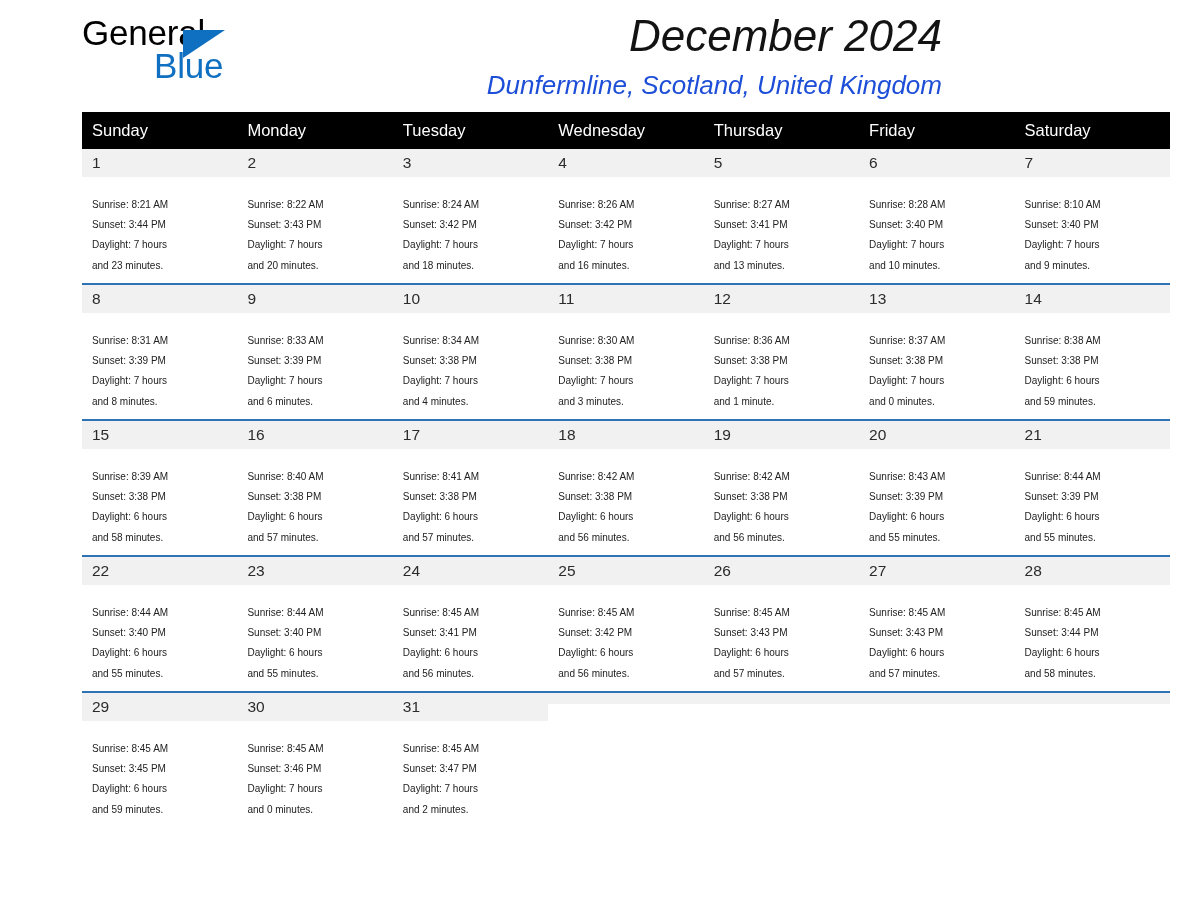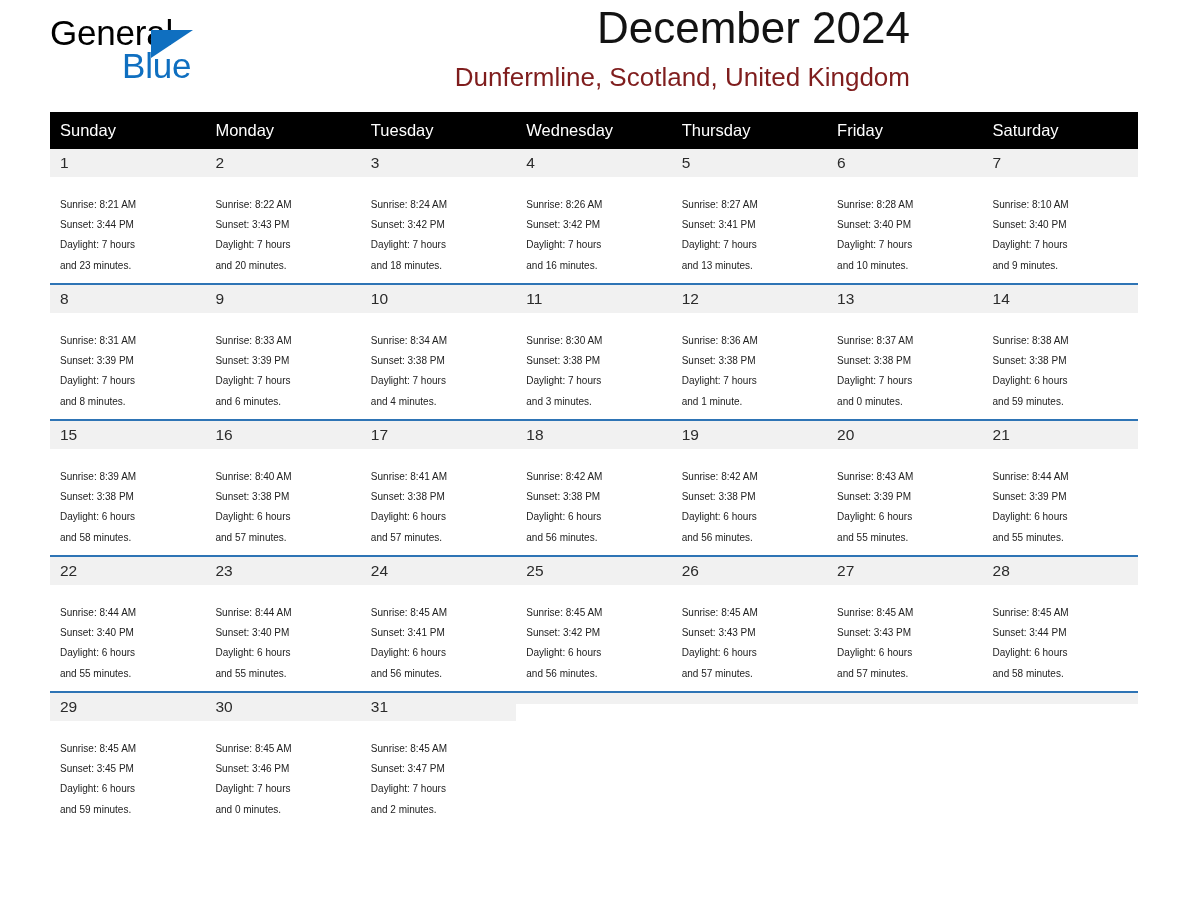--- a/index.html
+++ b/index.html
@@ -14,20 +14,21 @@
     font-family: "Liberation Sans", sans-serif;
     color: #1a1a1a;
     overflow: hidden;
   }
   .page {
     position: relative;
     width: 960px;
     height: 918px;
     box-sizing: border-box;
     padding: 0 50px;
+    margin-left: 32px;
   }
 
   
   .header {
     position: relative;
     height: 112px;
     display: flex;
     align-items: flex-start;
     justify-content: space-between;
   }
@@ -58,35 +59,36 @@
     position: absolute;
     left: 72px;
     top: 33px;
     font-size: 35px;
     line-height: 38px;
     color: #0f6fc0;
     letter-spacing: -0.2px;
   }
   .titles {
     text-align: right;
-    padding-top: 2px;
+    padding-top: 10px;
+    font-style: italic;
   }
   .month-title {
     font-size: 44px;
     line-height: 52px;
     font-weight: normal;
     color: #131313;
     margin: 0;
     letter-spacing: 0px;
   }
   .location-title {
     font-size: 26px;
     line-height: 34px;
     font-weight: normal;
-    color: #7f1d1d;
+    color: #1d4ed8;
     margin: 6px 0 0 0;
   }
 
   
   .calendar {
     width: 1088px;
     border-collapse: collapse;
     table-layout: fixed;
   }
   .calendar col { width: 155.43px; }

